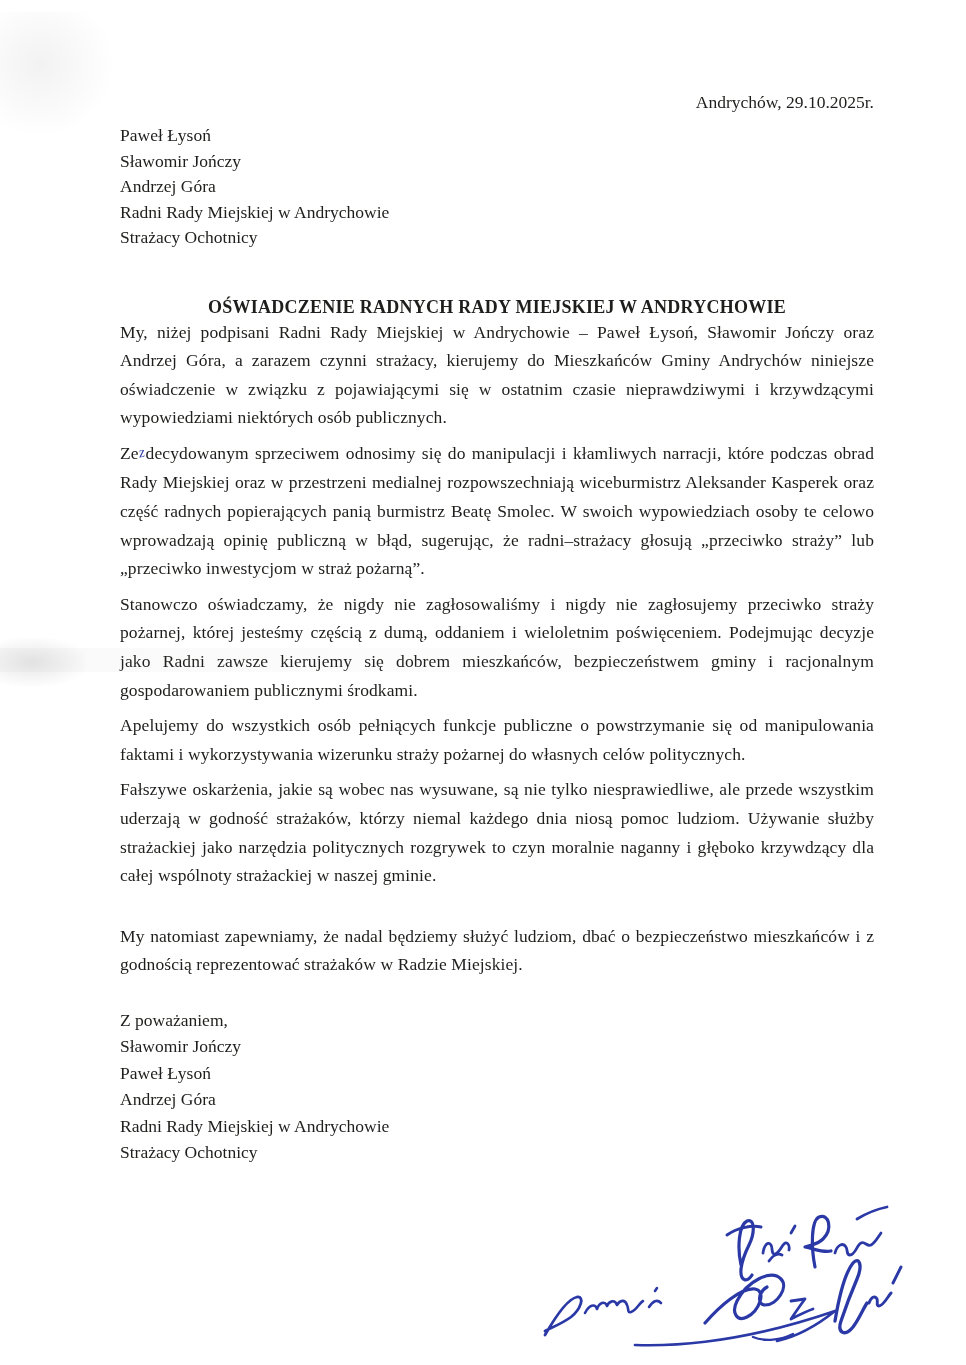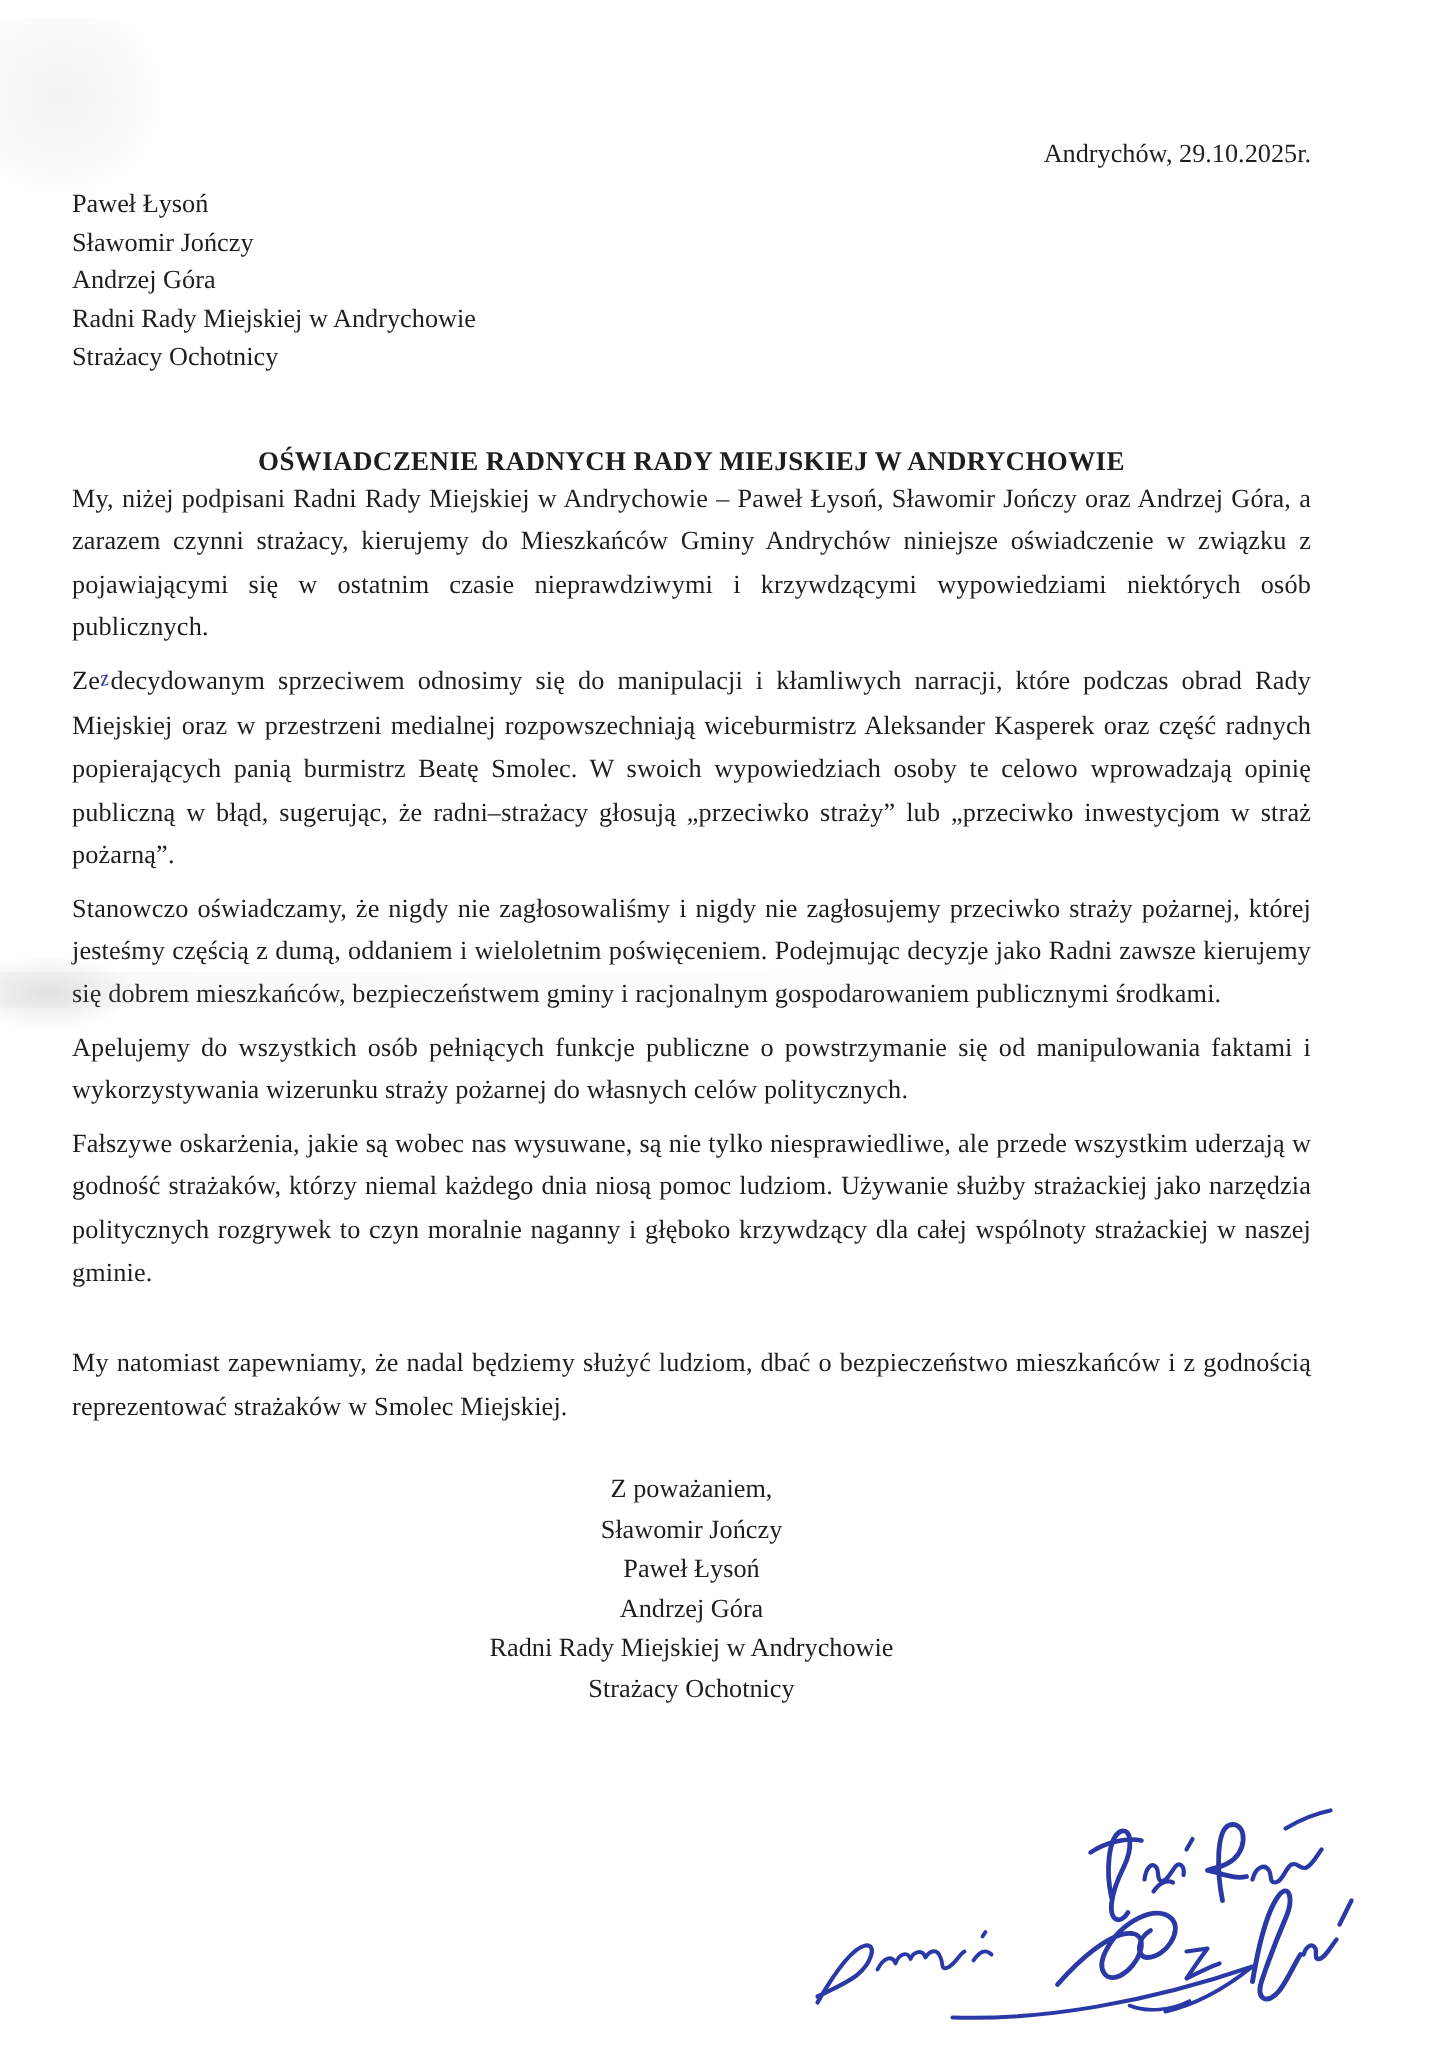--- a/index.html
+++ b/index.html
@@ -6,21 +6,21 @@
   body{
     width:966px;height:1365px;
     background:#ffffff;
     font-family:"Liberation Serif","DejaVu Serif",serif;
     color:#1e1e1c;
     position:relative;
     overflow:hidden;
   }
   .page{
     position:absolute;inset:0;
-    padding:0 92px 0 48px;
+    padding:0 92px 0 120px;
     box-sizing:border-box;
   }
   .date-line{
     margin-top:90px;
     text-align:right;
     font-size:17.5px;
     line-height:24px;
   }
   .sender-block{
     margin-top:9px;
@@ -46,21 +46,21 @@
   .ink-insert{
     color:var(--ink,#2b39a7);
     display:inline-block;
     transform:rotate(-8deg) translateY(-2px);
     font-style:italic;
     font-size:15px;
     margin:0 1px 0 0;
   }
   .closing-block{
     margin-top:28px;
-    text-align:center;
+    text-align:left;
     font-size:17.5px;
     line-height:26.5px;
   }
   
   .sig-wrap{
     position:absolute;
     left:505px;top:1195px;
     width:440px;height:170px;
     pointer-events:none;
   }
@@ -101,21 +101,21 @@
   </div>
 
   <div class="doc-title">OŚWIADCZENIE RADNYCH RADY MIEJSKIEJ W ANDRYCHOWIE</div>
 
   <div class="body-text">
     <p>My, niżej podpisani Radni Rady Miejskiej w Andrychowie – Paweł Łysoń, Sławomir Jończy oraz Andrzej Góra, a zarazem czynni strażacy, kierujemy do Mieszkańców Gminy Andrychów niniejsze oświadczenie w związku z pojawiającymi się w ostatnim czasie nieprawdziwymi i krzywdzącymi wypowiedziami niektórych osób publicznych.</p>
     <p><span>Ze</span><span class="ink-insert">z</span><span>decydowanym sprzeciwem odnosimy się do manipulacji i kłamliwych narracji, które podczas obrad Rady Miejskiej oraz w przestrzeni medialnej rozpowszechniają wiceburmistrz Aleksander Kasperek oraz część radnych popierających panią burmistrz Beatę Smolec. W swoich wypowiedziach osoby te celowo wprowadzają opinię publiczną w błąd, sugerując, że radni–strażacy głosują „przeciwko straży” lub „przeciwko inwestycjom w straż pożarną”.</span></p>
     <p>Stanowczo oświadczamy, że nigdy nie zagłosowaliśmy i nigdy nie zagłosujemy przeciwko straży pożarnej, której jesteśmy częścią z dumą, oddaniem i wieloletnim poświęceniem. Podejmując decyzje jako Radni zawsze kierujemy się dobrem mieszkańców, bezpieczeństwem gminy i racjonalnym gospodarowaniem publicznymi środkami.</p>
     <p>Apelujemy do wszystkich osób pełniących funkcje publiczne o powstrzymanie się od manipulowania faktami i wykorzystywania wizerunku straży pożarnej do własnych celów politycznych.</p>
     <p>Fałszywe oskarżenia, jakie są wobec nas wysuwane, są nie tylko niesprawiedliwe, ale przede wszystkim uderzają w godność strażaków, którzy niemal każdego dnia niosą pomoc ludziom. Używanie służby strażackiej jako narzędzia politycznych rozgrywek to czyn moralnie naganny i głęboko krzywdzący dla całej wspólnoty strażackiej w naszej gminie.</p>
-    <p class="pre-gap">My natomiast zapewniamy, że nadal będziemy służyć ludziom, dbać o bezpieczeństwo mieszkańców i z godnością reprezentować strażaków w Smolec Miejskiej.</p>
+    <p class="pre-gap">My natomiast zapewniamy, że nadal będziemy służyć ludziom, dbać o bezpieczeństwo mieszkańców i z godnością reprezentować strażaków w Radzie Miejskiej.</p>
   </div>
 
   <div class="closing-block">
     <div>Z poważaniem,</div>
     <div>Sławomir Jończy</div>
     <div>Paweł Łysoń</div>
     <div>Andrzej Góra</div>
     <div>Radni Rady Miejskiej w Andrychowie</div>
     <div>Strażacy Ochotnicy</div>
   </div>

